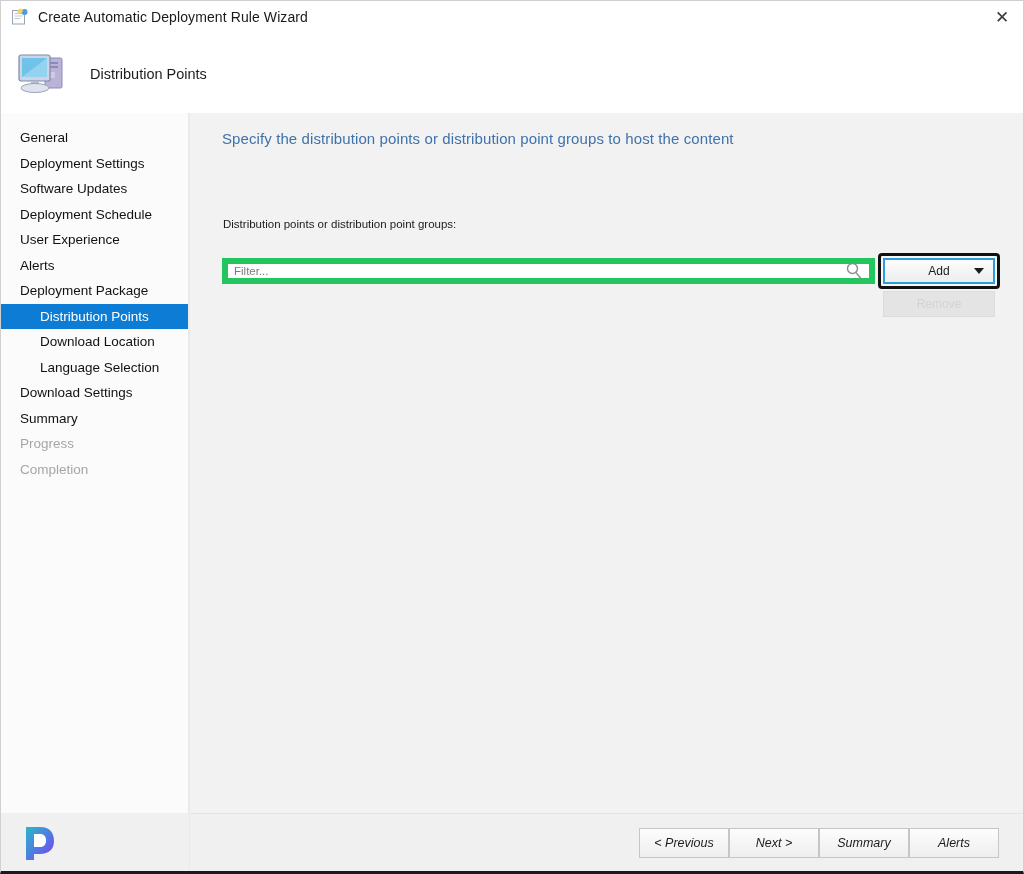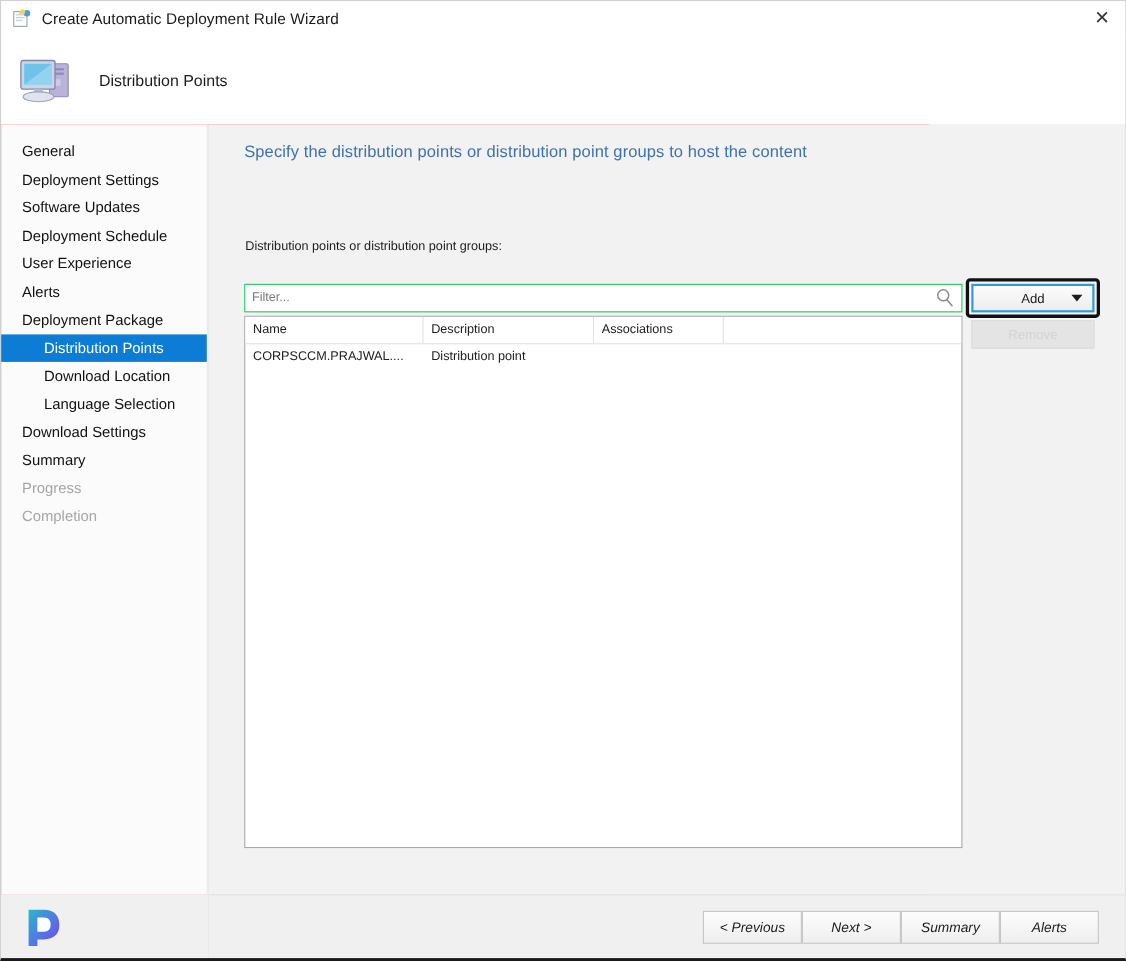--- a/index.html
+++ b/index.html
@@ -83,21 +83,21 @@
     color: #1c1c1c;
     white-space: nowrap;
   }
 
   
   #body {
     position: absolute;
     top: 112px; left: 0;
     width: 844px;
     height: 700px;
-    background: #ef4444;
+    background: #14532d;
     padding-left: 24px;
   }
 
   #sidebar {
     position: absolute;
     top: 0; left: 0;
     width: 188px;
     height: 700px;
     background: #fbfbfb;
     padding-top: 12px;
@@ -145,21 +145,21 @@
     white-space: nowrap;
   }
 
   
   #filter-box {
     position: absolute;
     left: 32px; top: 145px;
     width: 653px;
     height: 26px;
     background: #ffffff;
-    border: 1px solid #22c55e;
+    border: 6px solid #22c55e;
     display: flex;
     align-items: center;
   }
   #filter-input {
     flex: 1 1 auto;
     height: 24px;
     border: none;
     outline: none;
     padding-left: 6px;
     font-family: "Liberation Sans", sans-serif;
@@ -378,35 +378,20 @@
       <div id="filter-box">
         <input id="filter-input" type="text" placeholder="Filter..." style="">
         <span id="search-icon">
           <svg width="22" height="22" viewBox="0 0 22 22">
             <circle cx="9.5" cy="8.5" r="5" fill="none" stroke="#8c8c8c" stroke-width="1.4"></circle>
             <line x1="12.8" y1="12.4" x2="17.5" y2="18" stroke="#8c8c8c" stroke-width="1.4" stroke-linecap="round"></line>
           </svg>
         </span>
       </div>
 
-      <div id="list-box">
-        <div id="list-header">
-            <div class="col-head col-name">Name</div>
-            <div class="col-head col-desc">Description</div>
-            <div class="col-head col-assoc">Associations</div>
-            <div class="col-head col-filler"></div>
-          </div>
-        <div id="list-rows">
-            <div class="list-row">
-              <div class="cell col-name">CORPSCCM.PRAJWAL....</div>
-              <div class="cell col-desc">Distribution point</div>
-              <div class="cell col-assoc"></div>
-            </div>
-          </div>
-      </div>
 
       <div id="add-highlight"></div>
       <div id="add-button">
         <span>Add</span>
         <span id="add-caret"></span>
       </div>
 
       <div id="remove-button">
         <span>Remove</span>
       </div>

